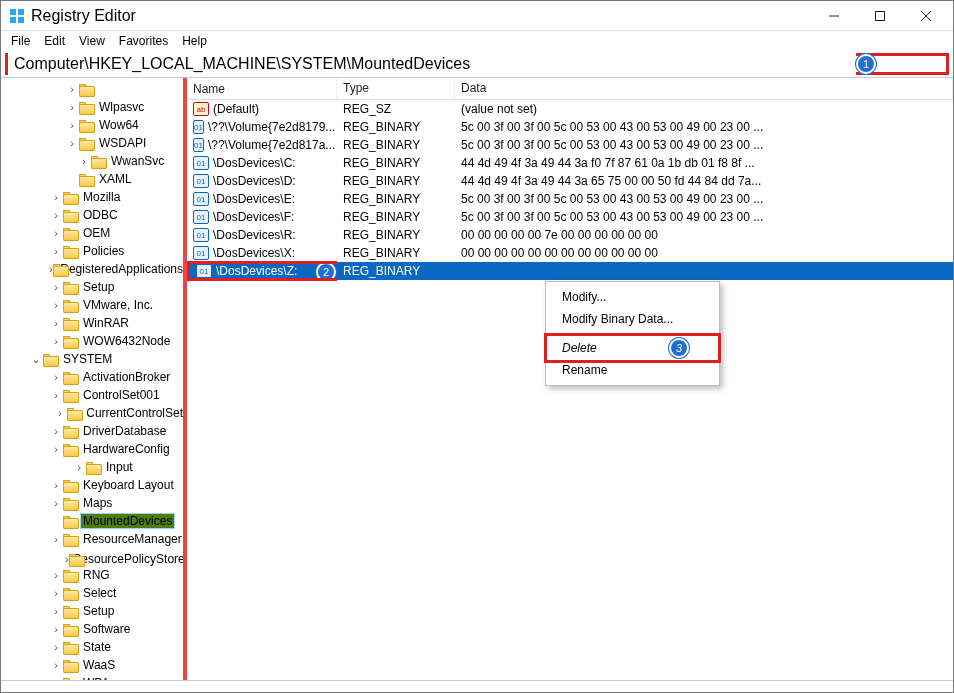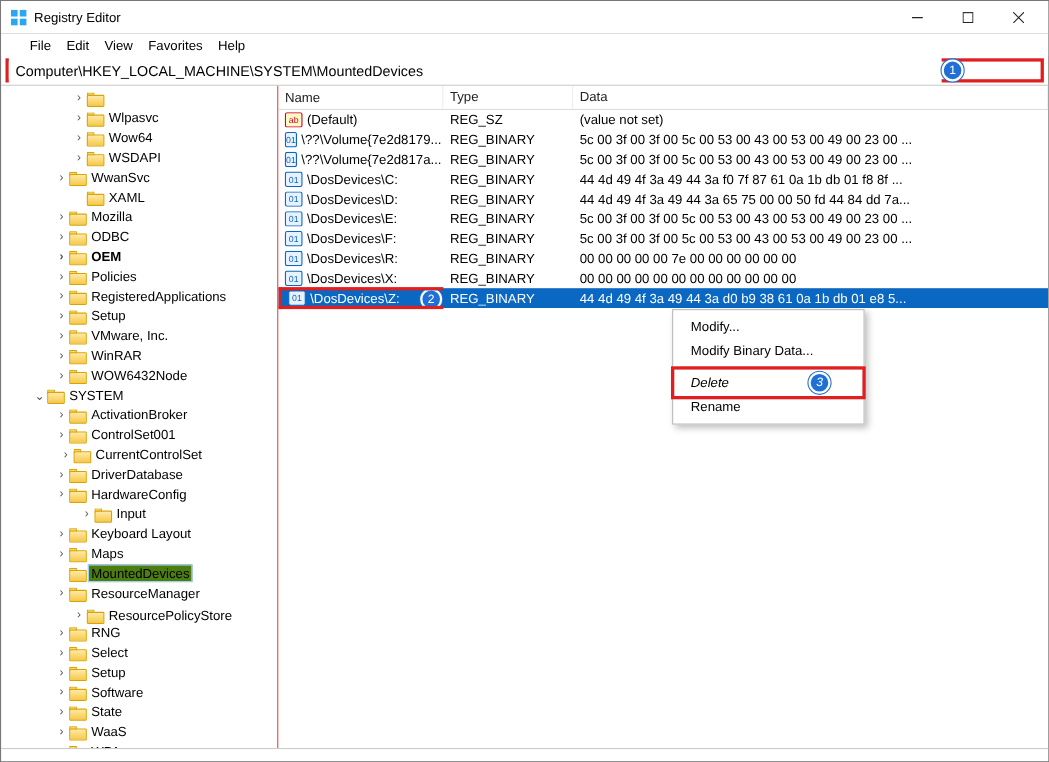--- a/index.html
+++ b/index.html
@@ -1,28 +1,28 @@
 <!DOCTYPE html>
 <html><head>
 <meta charset="utf-8">
 <style>
 * { box-sizing: border-box; margin: 0; padding: 0; font-family: "Segoe UI", Tahoma, sans-serif; font-size: 12px; }
 body { background: #fff; width: 954px; height: 693px; overflow: hidden; display: flex; flex-direction: column; border: 1px solid #777; }
 .titlebar { height: 30px; display: flex; align-items: center; padding: 0 4px 0 8px; background: #fff; border-bottom: 1px solid #ddd; }
 .titlebar .app-icon { width: 16px; height: 16px; margin-right: 6px; display: inline-flex; align-items: center; justify-content: center; }
-.titlebar .title { flex: 0 0 auto; font-size: 12px; }
+.titlebar .title { flex: 0 0 auto; font-size: 16px; }
 .titlebar .spacer { flex: 1; }
 .winbtn { width: 46px; height: 30px; display: flex; align-items: center; justify-content: center; }
-.menubar { height: 20px; display: flex; align-items: center; gap: 2px; padding: 0 20px; background: #fff; }
+.menubar { height: 20px; display: flex; align-items: center; gap: 2px; padding: 0 4px; background: #fff; }
 .menubar .menu-item { padding: 2px 6px; cursor: default; }
 .addressbar { height: 22px; display: flex; align-items: center; border: 3px solid #e02020; margin: 2px 4px; position: relative; }
-.addressbar input { flex: 1; border: none; outline: none; height: 100%; padding: 12px 6px; font-size: 13px; background: #fff; }
+.addressbar input { flex: 1; border: none; outline: none; height: 100%; padding: 12px 6px; font-size: 16px; background: #fff; }
 .callout { width: 20px; height: 20px; border-radius: 50%; background: #1f6fd6; border: 2px solid #fff; box-shadow: 0 0 0 1px #1f6fd6; color: #fff; font-size: 11px; display: inline-flex; align-items: center; justify-content: center; margin-right: 70px; }
 .workspace { flex: 1; display: flex; overflow: hidden; border-top: 1px solid #ccc; }
-.tree { width: 252px; border-right: 1px solid #ef4444; overflow: auto; padding-top: 2px; }
+.tree { width: 186px; border-right: 4px solid #ef4444; overflow: auto; padding-top: 2px; }
 .tree-row { display: flex; align-items: center; height: 18px; white-space: nowrap; cursor: default; }
 .tree-row.sel .label { background: #4d7c0f; border: 1px solid #99d1ff; padding: 0 2px; margin-left: -3px; }
 .tw { display:inline-flex; width:14px; height:14px; align-items:center; justify-content:center; color:#555; }
 .tw::before { content:"›"; font-size: 11px; }
 .tw.open::before { content:"⌄"; }
 .tw.none::before { content:""; }
 .folder { width:16px; height:14px; margin-right:4px; display:inline-block; position:relative; }
 .folder::before { content:""; position:absolute; left:0; top:2px; width:5px; height:3px; background:#f7d774; border:1px solid #d9a400; border-bottom:none; border-radius:1px 1px 0 0; }
 .folder::after { content:""; position:absolute; left:0; top:4px; width:14px; height:9px; background:linear-gradient(#ffe9a8,#f7c948); border:1px solid #d9a400; border-radius:1px; }
 .listpane { flex: 1; display: flex; flex-direction: column; overflow: hidden; position: relative; }
@@ -108,41 +108,41 @@
       <div class="tree-row" style="padding-left: 64px;">
         <span class="tw "></span>
         <span class="folder"></span>
         <span class="label">Wow64</span>
       </div>
       <div class="tree-row" style="padding-left: 64px;">
         <span class="tw "></span>
         <span class="folder"></span>
         <span class="label">WSDAPI</span>
       </div>
-      <div class="tree-row" style="padding-left: 48px;">
+      <div class="tree-row" style="padding-left: 76px;">
         <span class="tw "></span>
         <span class="folder"></span>
         <span class="label">WwanSvc</span>
       </div>
       <div class="tree-row" style="padding-left: 64px;">
         <span class="tw none"></span>
         <span class="folder"></span>
         <span class="label">XAML</span>
       </div>
       <div class="tree-row" style="padding-left: 48px;">
         <span class="tw "></span>
         <span class="folder"></span>
         <span class="label">Mozilla</span>
       </div>
       <div class="tree-row" style="padding-left: 48px;">
         <span class="tw "></span>
         <span class="folder"></span>
         <span class="label">ODBC</span>
       </div>
-      <div class="tree-row" style="padding-left: 48px; font-weight: bold;">
+      <div class="tree-row" style="padding-left: 48px;">
         <span class="tw "></span>
         <span class="folder"></span>
         <span class="label">OEM</span>
       </div>
       <div class="tree-row" style="padding-left: 48px;">
         <span class="tw "></span>
         <span class="folder"></span>
         <span class="label">Policies</span>
       </div>
       <div class="tree-row" style="padding-left: 48px;">
@@ -347,21 +347,20 @@
           <div class="cell col-type">REG_BINARY</div>
           <div class="cell col-data">00 00 00 00 00 00 00 00 00 00 00 00</div>
         </div>
         <div class="value-row selected">
           <div class="cell col-name redbox" style="border-right: none; position: relative;">
             <span class="ricon">01</span>
             <span>\DosDevices\Z:</span>
             <span class="callout" style="position: absolute; left: 126px; top: -2px; margin: 0px;">2</span>
           </div>
           <div class="cell col-type">REG_BINARY</div>
-          <div class="cell col-data">44 4d 49 4f 3a 49 44 3a d0 b9 38 61 0a 1b db 01 e8 5...</div>
         </div>
         <div class="ctxmenu" style="left:358px; top:181px;">
         <div class="citem">Modify...</div>
         <div class="citem">Modify Binary Data...</div>
         <hr>
         <div class="del-wrap">
           <div class="citem">Delete</div>
           <div class="redbox"></div>
           <span class="callout">3</span>
         </div>

